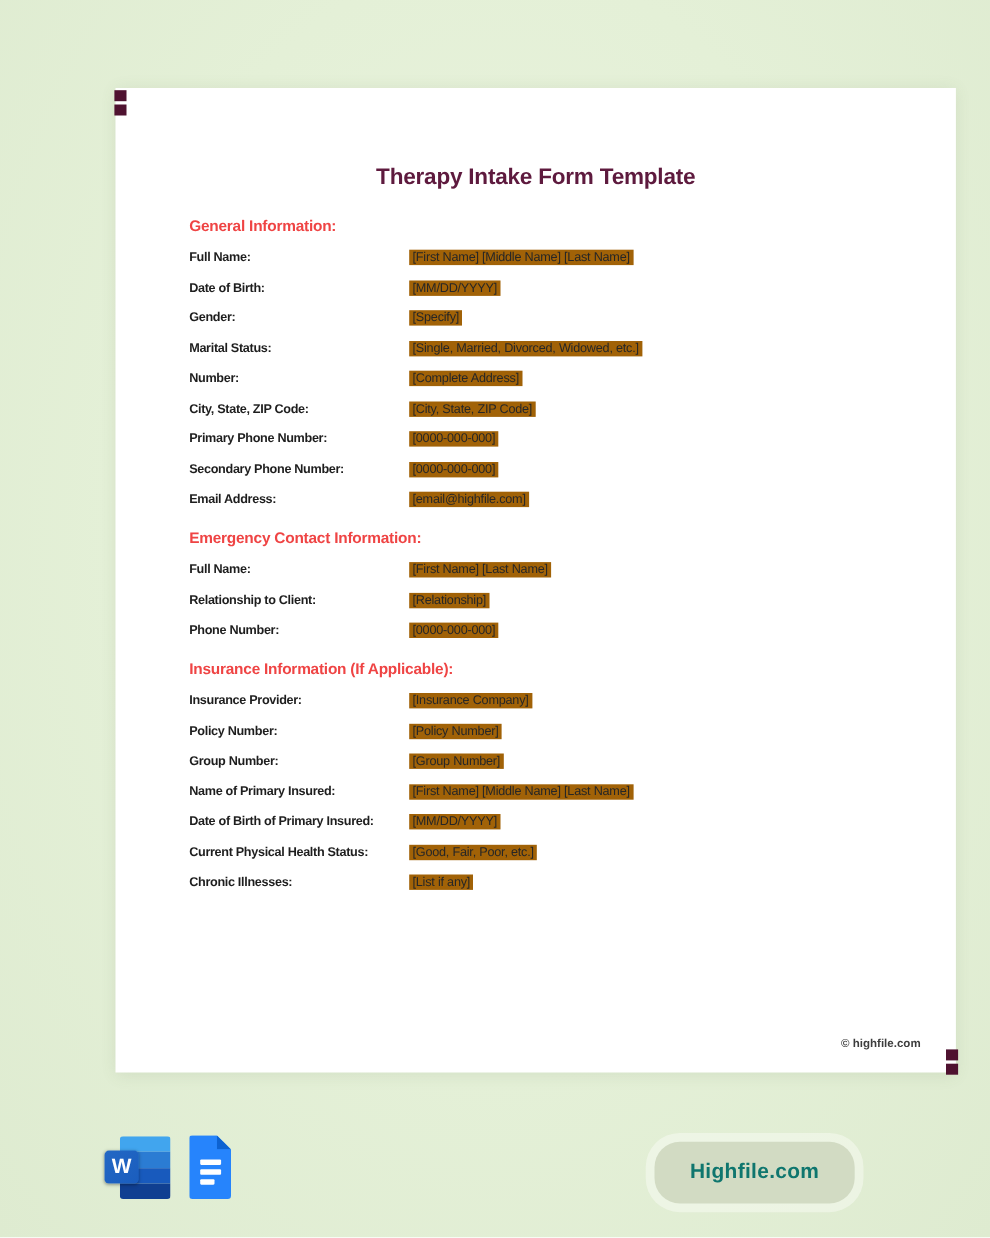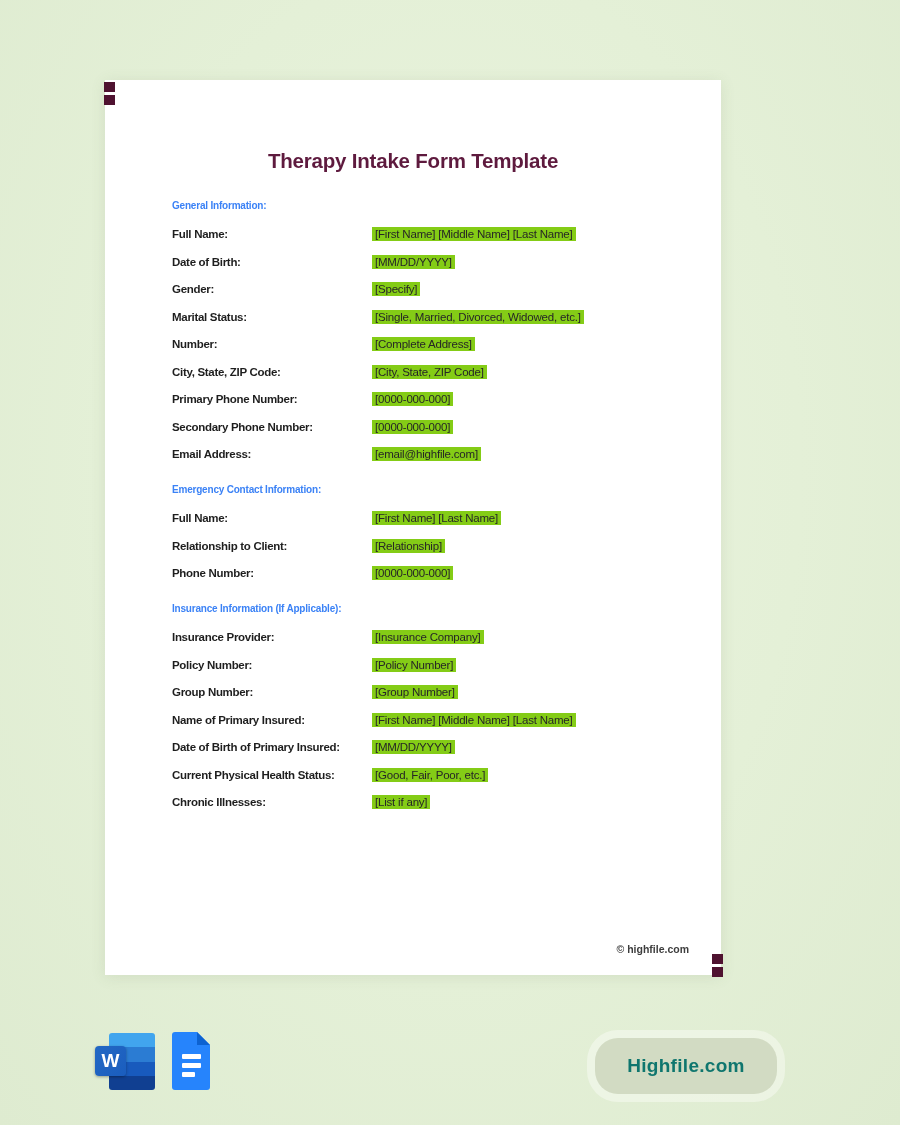--- a/index.html
+++ b/index.html
@@ -14,21 +14,21 @@
     position: relative;
     width: 900px;
     height: 1125px;
     background: radial-gradient(ellipse at 50% 42%, #eaf3de 0%, #e4f0d7 55%, #deebd0 100%);
   }
   
   .doc-page {
     position: absolute;
     left: 105px;
     top: 80px;
-    width: 616px;
+    width: 764px;
     height: 895px;
     background: #ffffff;
     box-shadow: 0 2px 14px rgba(90, 110, 70, 0.12);
     box-sizing: border-box;
     padding: 0 67px;
   }
   .corner-marks {
     position: absolute;
     display: flex;
     flex-direction: column;
@@ -46,25 +46,25 @@
   .doc-title {
     margin: 67px 0 17px 0;
     text-align: center;
     font-size: 20.5px;
     line-height: 28px;
     font-weight: bold;
     letter-spacing: -0.2px;
     color: #5e1a3e;
   }
   .section-heading {
-    font-size: 10px;
+    font-size: 14px;
     line-height: 27.5px;
     font-weight: bold;
     letter-spacing: -0.2px;
-    color: #3b82f6;
+    color: #ef4444;
     margin: 8px 0 1px 0;
   }
   .field-row {
     position: relative;
     height: 27.5px;
     text-align: right;
   }
   .field-label {
     position: absolute;
     left: 0;
@@ -78,21 +78,21 @@
   }
   .field-value {
     position: absolute;
     left: 200px;
     top: 50%;
     transform: translateY(-50%);
     font-size: 11.5px;
     color: #262626;
     letter-spacing: -0.2px;
     white-space: nowrap;
-    background: #84cc16;
+    background: #a16207;
     padding: 1px 3px;
   }
   .field-value:empty { background: none; padding: 0; }
   .copyright {
     position: absolute;
     right: 32px;
     bottom: 20px;
     font-size: 10.5px;
     font-weight: bold;
     color: #3d3d3d;

